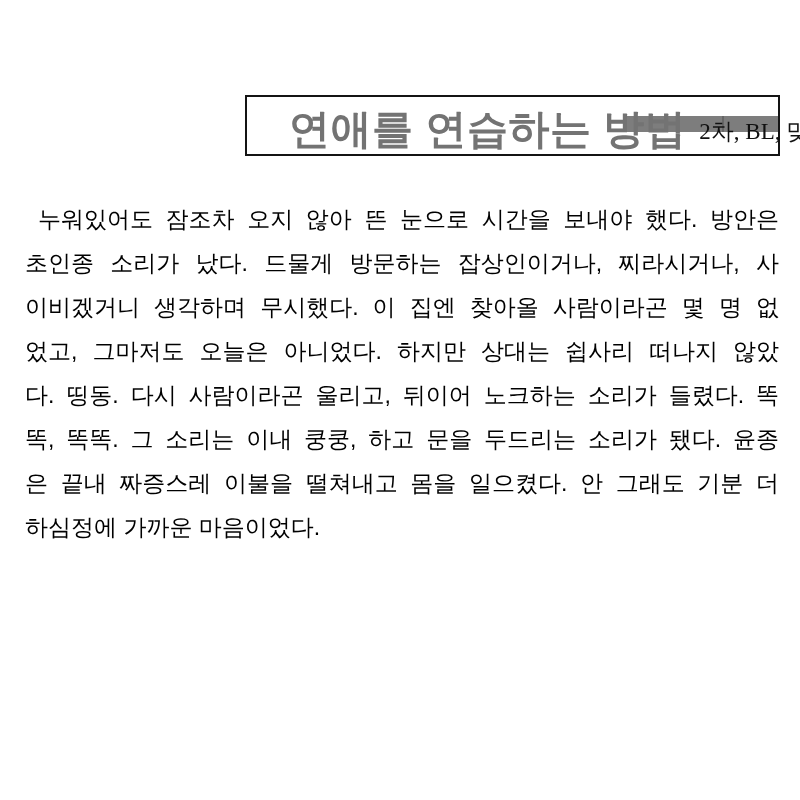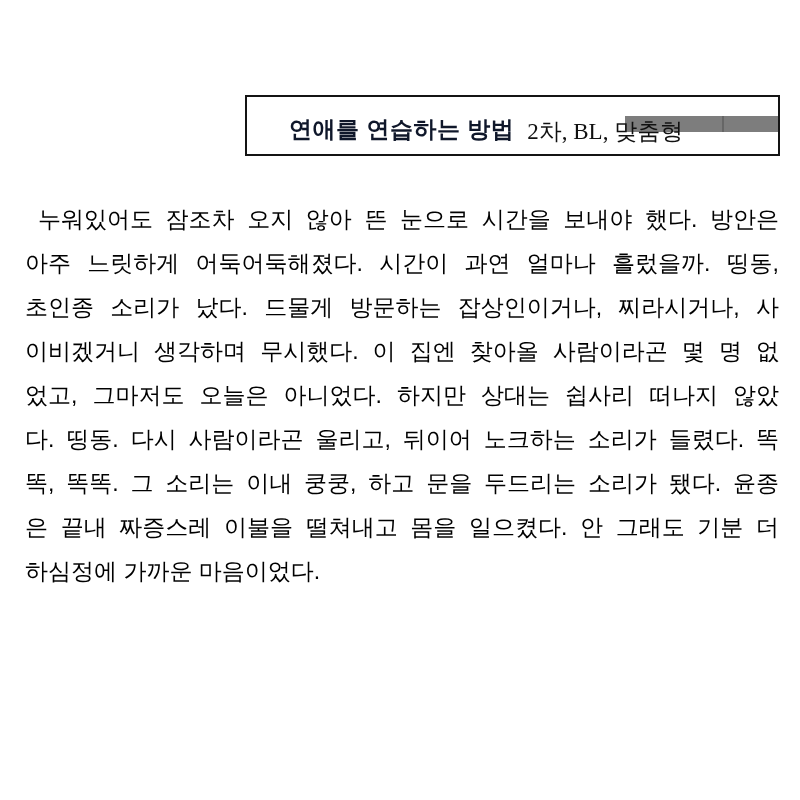--- a/index.html
+++ b/index.html
@@ -29,23 +29,23 @@
   }
   .title-box-inner {
     position: relative;
     display: flex;
     align-items: center;
     height: 100%;
     padding-left: 42px;
     z-index: 2;
   }
   .doc-title {
-    font-size: 23px;
+    font-size: 41px;
     font-weight: 700;
-    color: #0f172a;
+    color: #737373;
     letter-spacing: 0.5px;
     white-space: nowrap;
     margin-top: 8px;
   }
   .doc-subtitle {
     font-family: "Liberation Serif", "DejaVu Serif", serif;
     font-size: 23px;
     font-weight: 400;
     color: #111111;
     margin-left: 13px;
@@ -107,21 +107,20 @@
 
   <div class="title-box">
     <div class="title-box-inner">
       <span class="doc-title">연애를 연습하는 방법</span>
       <span class="doc-subtitle">2차, BL, 맞춤형</span>
     </div>
   </div>
 
   <div class="paragraph">
     <div class="text-line first">누워있어도 잠조차 오지 않아 뜬 눈으로 시간을 보내야 했다. 방안은</div>
-    <div class="text-line">아주 느릿하게 어둑어둑해졌다. 시간이 과연 얼마나 흘렀을까. 띵동,</div>
     <div class="text-line">초인종 소리가 났다. 드물게 방문하는 잡상인이거나, 찌라시거나, 사</div>
     <div class="text-line">이비겠거니 생각하며 무시했다. 이 집엔 찾아올 사람이라곤 몇 명 없</div>
     <div class="text-line">었고, 그마저도 오늘은 아니었다. 하지만 상대는 쉽사리 떠나지 않았</div>
     <div class="text-line">다. 띵동. 다시 사람이라곤 울리고, 뒤이어 노크하는 소리가 들렸다. 똑</div>
     <div class="text-line">똑, 똑똑. 그 소리는 이내 쿵쿵, 하고 문을 두드리는 소리가 됐다. 윤종</div>
     <div class="text-line">은 끝내 짜증스레 이불을 떨쳐내고 몸을 일으켰다. 안 그래도 기분 더</div>
     <div class="text-line last">하심정에 가까운 마음이었다.</div>
   </div>
 
 </div>

